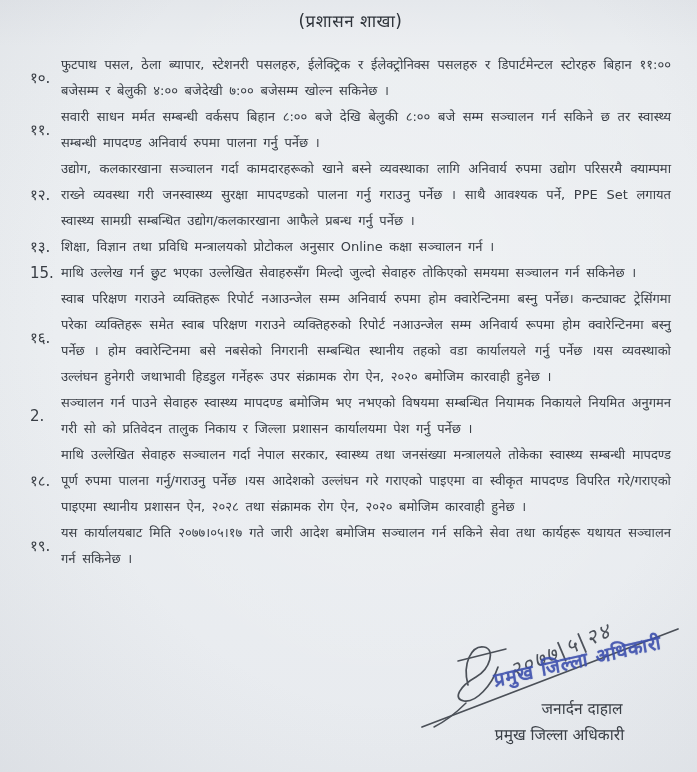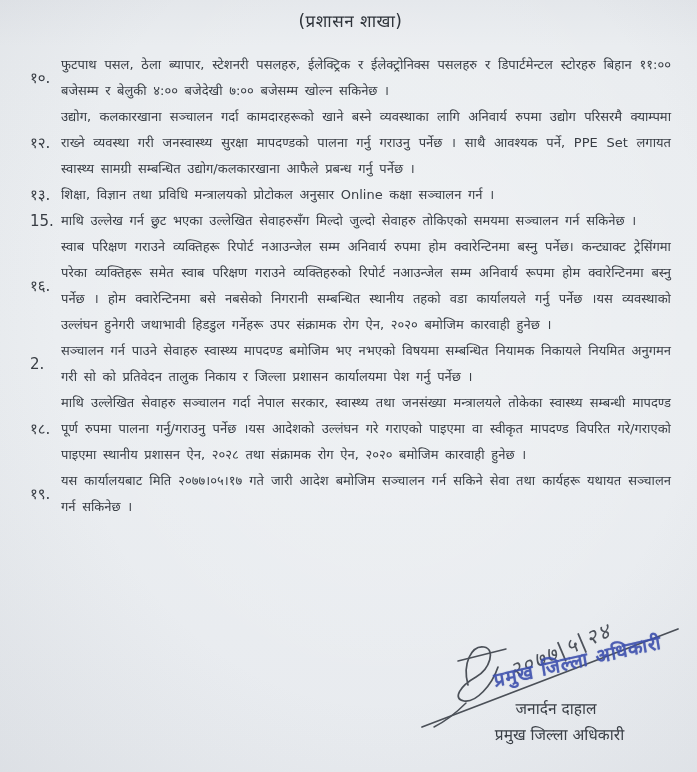--- a/index.html
+++ b/index.html
@@ -73,21 +73,21 @@
     font-weight: 700;
     letter-spacing: 1px;
     color: rgba(62, 80, 173, 0.82);
     text-shadow: 0 0 1px rgba(62, 80, 173, 0.55);
     transform: rotate(-13deg) skewX(-4deg);
     transform-origin: left center;
     white-space: nowrap;
   }
   .sig-name {
     position: absolute;
-    left: 66px; top: 82px;
+    left: 92px; top: 82px;
     width: 160px;
     text-align: center;
     font-size: 15.5px;
     color: #3a3f46;
     white-space: nowrap;
   }
   .sig-role {
     position: absolute;
     left: 52px; top: 108px;
     width: 195px;
@@ -103,20 +103,24 @@
 <div class="vignette"></div>
 
 <div class="page">
 
   <div class="title">(प्रशासन शाखा)</div>
 
   <div class="items">
     <div class="item">
       <span class="num">१०.</span>
       <div class="txt">फुटपाथ पसल, ठेला ब्यापार, स्टेशनरी पसलहरु, ईलेक्ट्रिक र ईलेक्ट्रोनिक्स पसलहरु र डिपार्टमेन्टल स्टोरहरु बिहान ११:०० बजेसम्म र बेलुकी ४:०० बजेदेखी ७:०० बजेसम्म खोल्न सकिनेछ ।</div>
+    </div>
+    <div class="item">
+      <span class="num">११.</span>
+      <div class="txt">सवारी साधन मर्मत सम्बन्धी वर्कसप बिहान ८:०० बजे देखि बेलुकी ८:०० बजे सम्म सञ्चालन गर्न सकिने छ तर स्वास्थ्य सम्बन्धी मापदण्ड अनिवार्य रुपमा पालना गर्नु पर्नेछ ।</div>
     </div>
     <div class="item">
       <span class="num">१२.</span>
       <div class="txt">उद्योग, कलकारखाना सञ्चालन गर्दा कामदारहरूको खाने बस्ने व्यवस्थाका लागि अनिवार्य रुपमा उद्योग परिसरमै क्याम्पमा राख्ने व्यवस्था गरी जनस्वास्थ्य सुरक्षा मापदण्डको पालना गर्नु गराउनु पर्नेछ । साथै आवश्यक पर्ने, PPE Set लगायत स्वास्थ्य सामग्री सम्बन्धित उद्योग/कलकारखाना आफैले प्रबन्ध गर्नु पर्नेछ ।</div>
     </div>
     <div class="item">
       <span class="num">१३.</span>
       <div class="txt">शिक्षा, विज्ञान तथा प्रविधि मन्त्रालयको प्रोटोकल अनुसार Online कक्षा सञ्चालन गर्न ।</div>
     </div>
     <div class="item">

